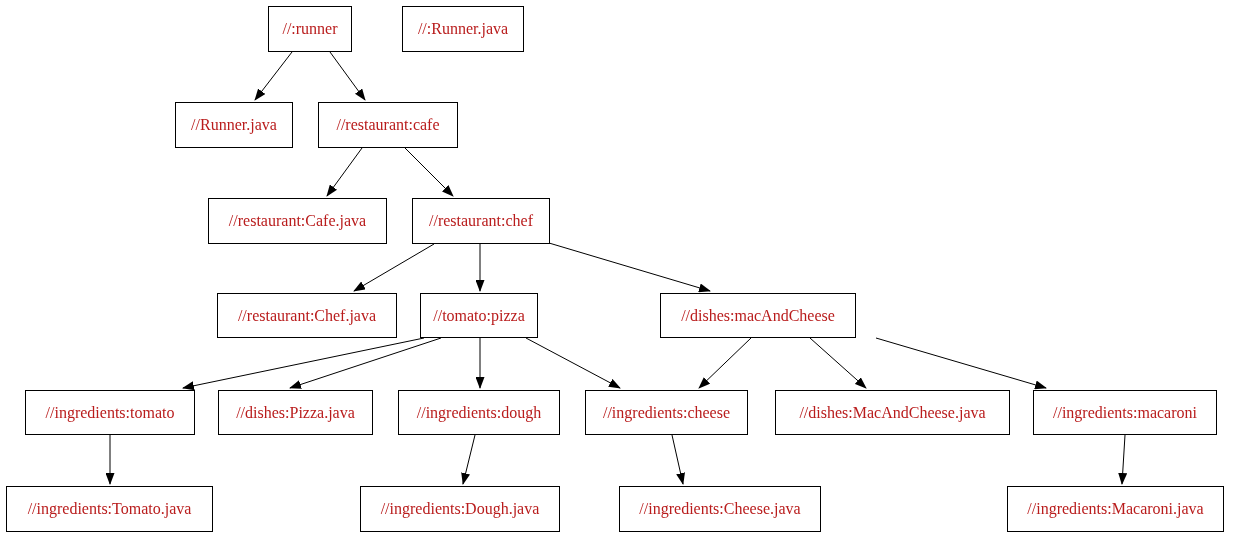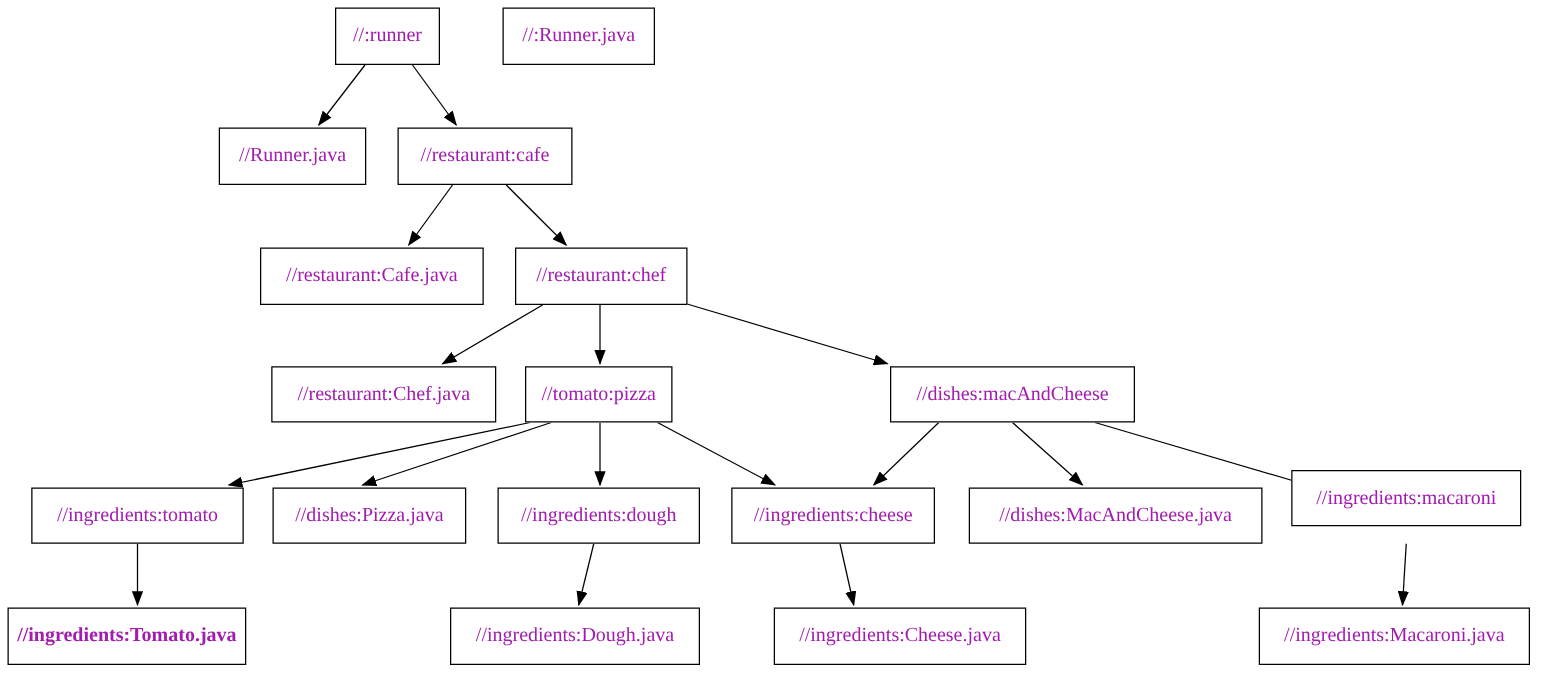--- a/index.html
+++ b/index.html
@@ -33,21 +33,21 @@
   .node {
     position: absolute;
     box-sizing: border-box;
     background: #ffffff;
     border: 1px solid #000000;
     display: flex;
     align-items: center;
     justify-content: center;
     white-space: nowrap;
     font-size: 16px;
-    color: #a21caf;
+    color: #b91c1c;
   }
   .node span {
     display: inline-block;
     line-height: 1;
   }
 </style>
 </head>
 <body>
 
 <div class="graph-canvas">
@@ -96,42 +96,42 @@
       </div>
       <div class="node" style="left: 412px; top: 198px; width: 138px; height: 46px; background: rgb(255, 255, 255); border-color: rgb(0, 0, 0);">
         <span>//restaurant:chef</span>
       </div>
       <div class="node" style="left: 217px; top: 293px; width: 180px; height: 45px; background: rgb(255, 255, 255); border-color: rgb(0, 0, 0);">
         <span>//restaurant:Chef.java</span>
       </div>
       <div class="node" style="left: 420px; top: 293px; width: 118px; height: 45px; background: rgb(255, 255, 255); border-color: rgb(0, 0, 0);">
         <span>//tomato:pizza</span>
       </div>
-      <div class="node" style="left: 712px; top: 293px; width: 196px; height: 45px; background: rgb(255, 255, 255); border-color: rgb(0, 0, 0);">
+      <div class="node" style="left: 660px; top: 293px; width: 196px; height: 45px; background: rgb(255, 255, 255); border-color: rgb(0, 0, 0);">
         <span>//dishes:macAndCheese</span>
       </div>
       <div class="node" style="left: 25px; top: 390px; width: 170px; height: 45px; background: rgb(255, 255, 255); border-color: rgb(0, 0, 0);">
         <span>//ingredients:tomato</span>
       </div>
       <div class="node" style="left: 218px; top: 390px; width: 155px; height: 45px; background: rgb(255, 255, 255); border-color: rgb(0, 0, 0);">
         <span>//dishes:Pizza.java</span>
       </div>
       <div class="node" style="left: 398px; top: 390px; width: 162px; height: 45px; background: rgb(255, 255, 255); border-color: rgb(0, 0, 0);">
         <span>//ingredients:dough</span>
       </div>
       <div class="node" style="left: 585px; top: 390px; width: 163px; height: 45px; background: rgb(255, 255, 255); border-color: rgb(0, 0, 0);">
         <span>//ingredients:cheese</span>
       </div>
       <div class="node" style="left: 775px; top: 390px; width: 235px; height: 45px; background: rgb(255, 255, 255); border-color: rgb(0, 0, 0);">
         <span>//dishes:MacAndCheese.java</span>
       </div>
-      <div class="node" style="left: 1033px; top: 376px; width: 184px; height: 45px; background: rgb(255, 255, 255); border-color: rgb(0, 0, 0);">
+      <div class="node" style="left: 1033px; top: 390px; width: 184px; height: 45px; background: rgb(255, 255, 255); border-color: rgb(0, 0, 0);">
         <span>//ingredients:macaroni</span>
       </div>
-      <div class="node" style="left: 6px; top: 486px; width: 191px; height: 46px; background: rgb(255, 255, 255); border-color: rgb(0, 0, 0); font-weight: bold;">
+      <div class="node" style="left: 6px; top: 486px; width: 207px; height: 46px; background: rgb(255, 255, 255); border-color: rgb(0, 0, 0);">
         <span>//ingredients:Tomato.java</span>
       </div>
       <div class="node" style="left: 360px; top: 486px; width: 200px; height: 46px; background: rgb(255, 255, 255); border-color: rgb(0, 0, 0);">
         <span>//ingredients:Dough.java</span>
       </div>
       <div class="node" style="left: 585px; top: 486px; width: 202px; height: 46px; background: rgb(255, 255, 255); border-color: rgb(0, 0, 0); margin-left: 34px;">
         <span>//ingredients:Cheese.java</span>
       </div>
       <div class="node" style="left: 1007px; top: 486px; width: 217px; height: 46px; background: rgb(255, 255, 255); border-color: rgb(0, 0, 0);">
         <span>//ingredients:Macaroni.java</span>

